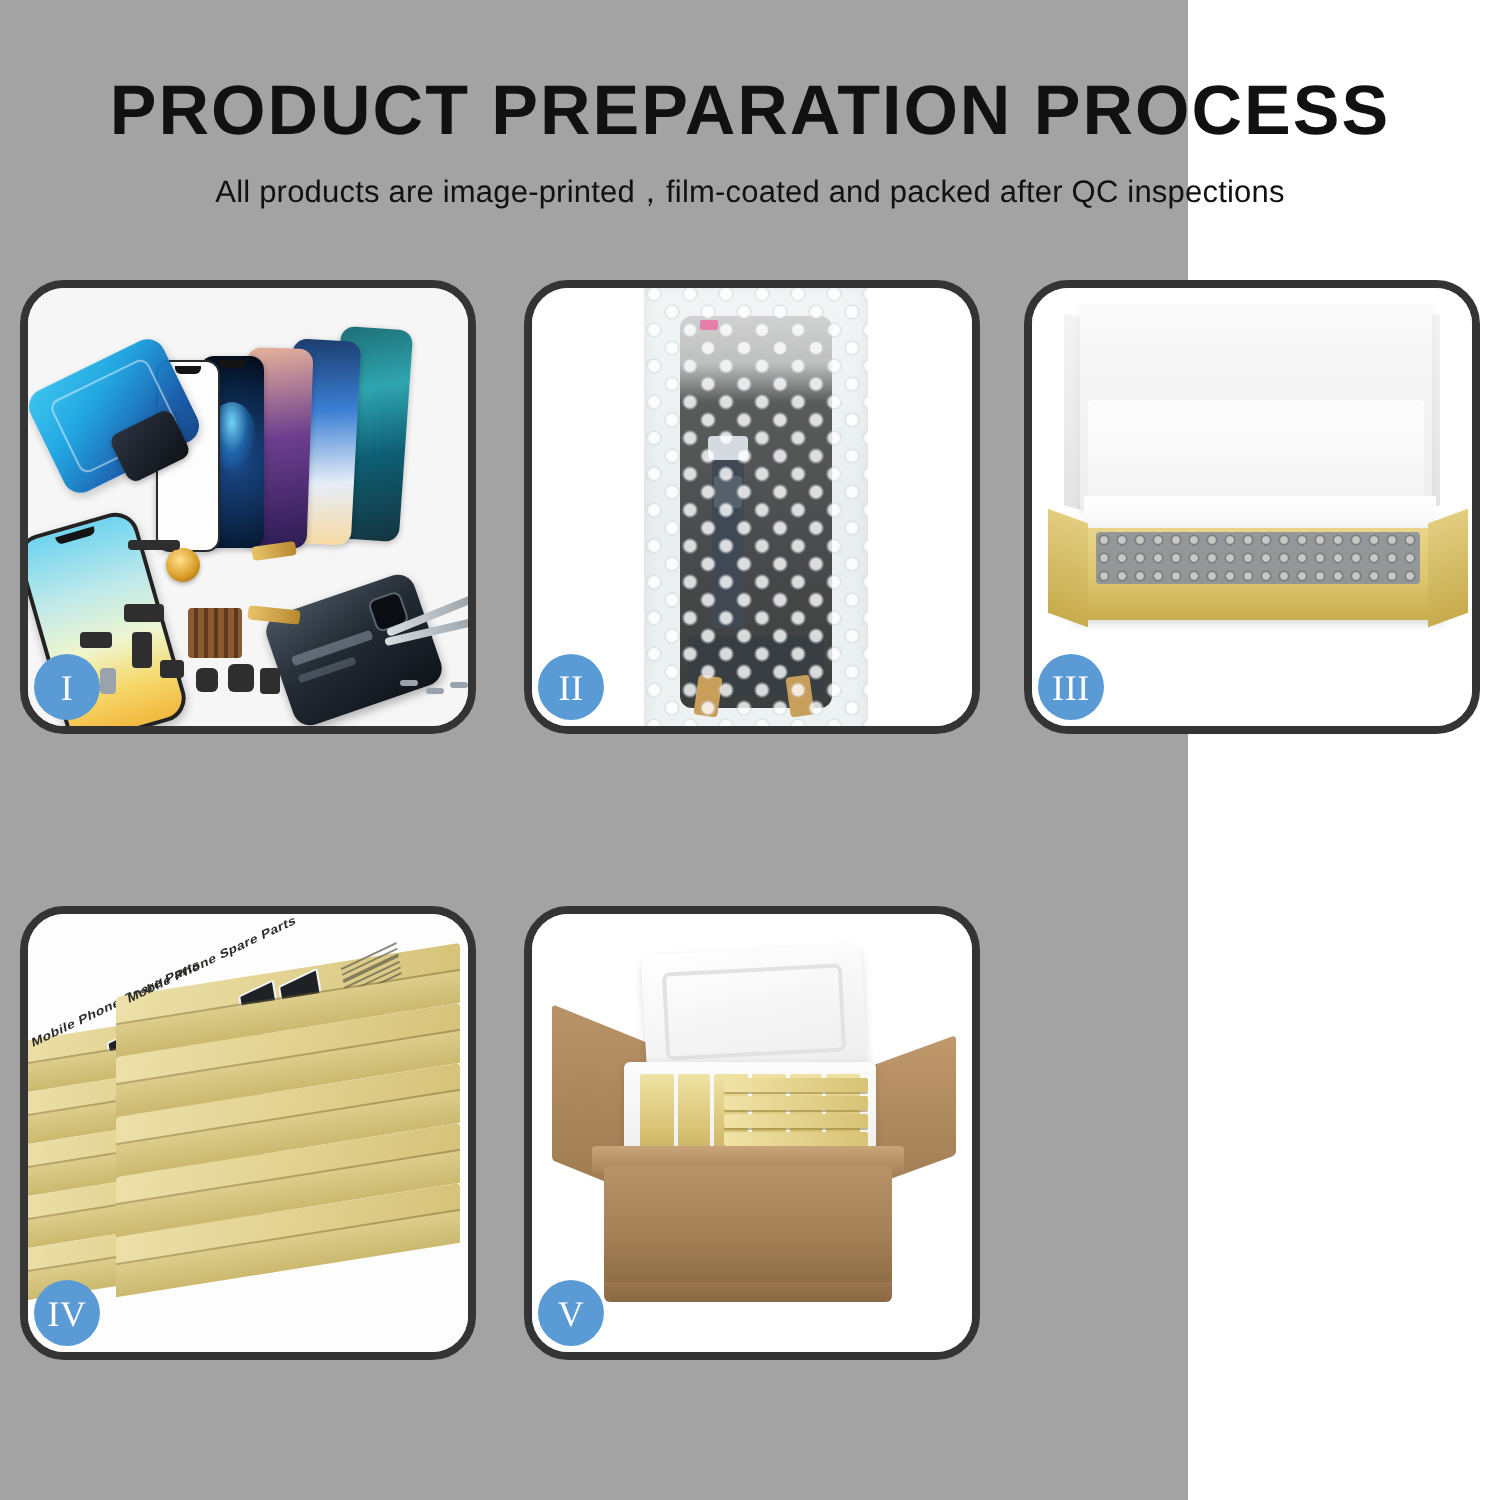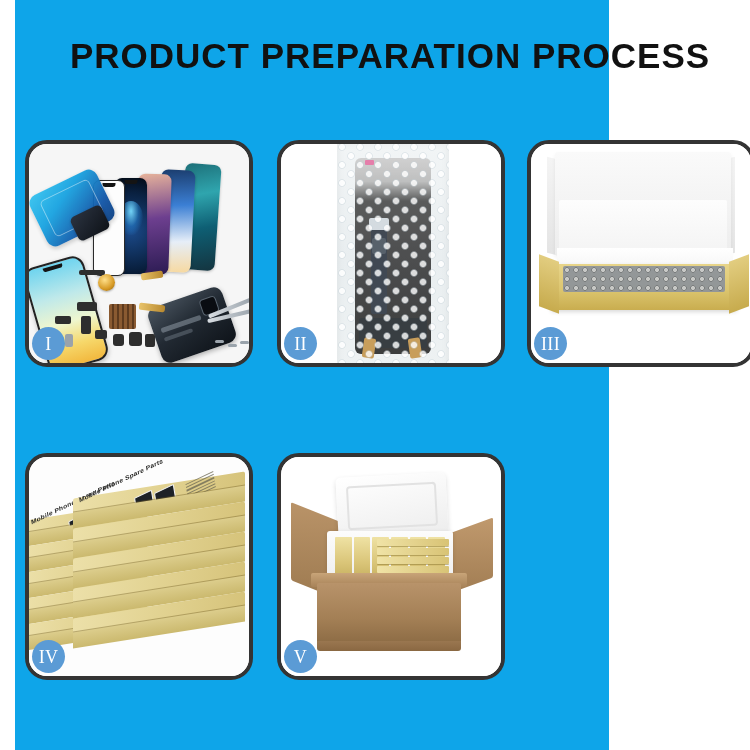--- a/index.html
+++ b/index.html
@@ -2,21 +2,21 @@
 <html><head>
 <meta charset="utf-8">
 <style>
   html,body{margin:0;padding:0;}
   body{
     width:750px;height:750px;
     background:#ffffff;
     font-family:"Liberation Sans", sans-serif;
     overflow:hidden;
   }
-  .page{position:relative;width:594px;height:750px;background:#0ea5e9;margin-left:15px;}
+  .page{position:relative;width:594px;height:750px;background:#a3a3a3;}
 
   
   .header{position:absolute;left:0;top:0;width:750px;text-align:center;}
   .title{
     font-family:"Liberation Sans", sans-serif;
     font-size:35px;font-weight:bold;color:#111111;
     letter-spacing:1.0px;line-height:1;
     margin-top:38px;white-space:nowrap;
   }
   .subtitle{
@@ -233,20 +233,21 @@
   .tab2{position:absolute;left:36px;top:152px;width:16px;height:16px;
     background:rgba(140,112,74,.45);transform:skewY(17deg);border-radius:1px;}
 </style>
 </head>
 <body>
 
 <div class="page">
 
   <div class="header">
     <div class="title">PRODUCT PREPARATION PROCESS</div>
+    <div class="subtitle">All products are image-printed，film-coated and packed after QC inspections</div>
   </div>
 
   <div class="grid">
 
     <div class="panel c0 r0">
       <div class="stage">
         <div class="p1bg"></div>
 
         <div class="fan">
           <div class="ph ph-e"></div>

